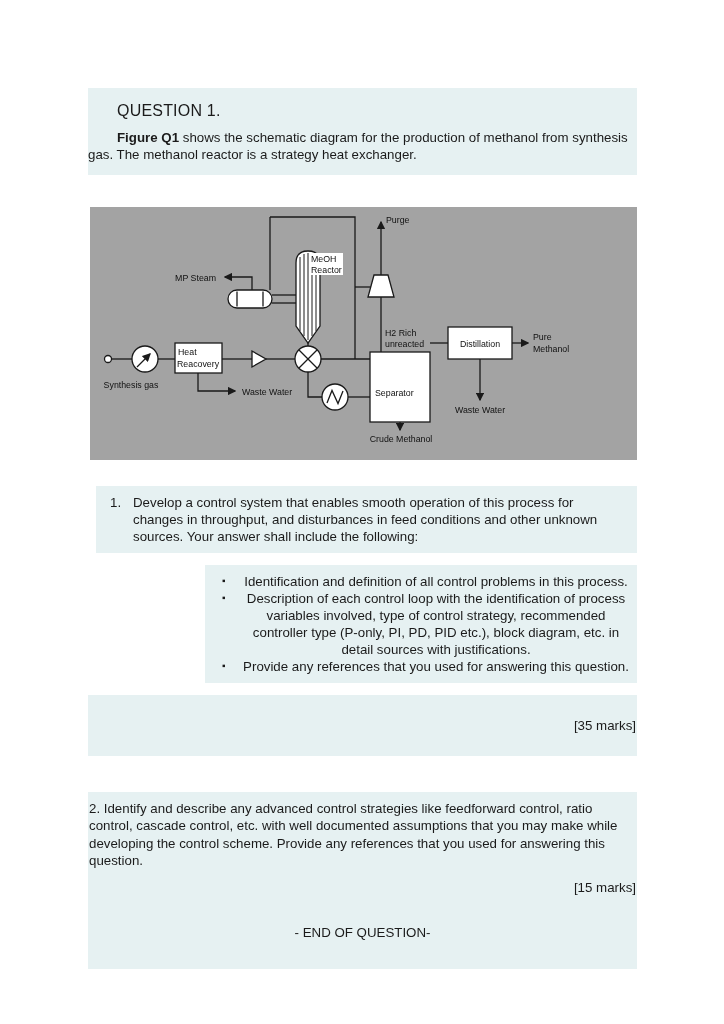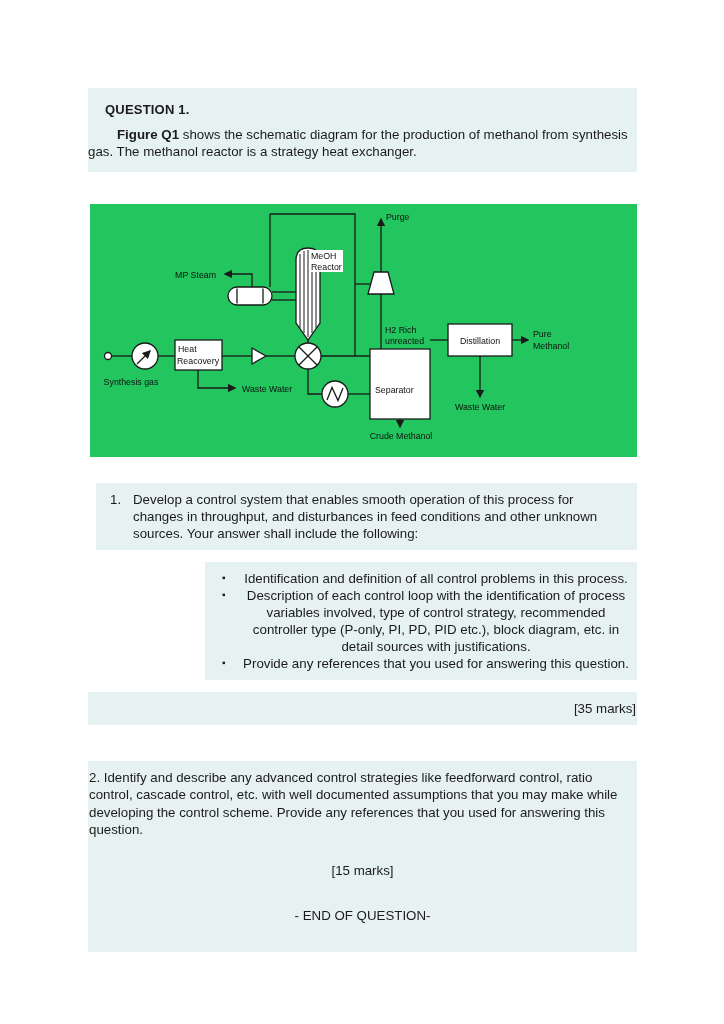--- a/index.html
+++ b/index.html
@@ -7,39 +7,39 @@
   body {
     width:724px; height:1024px; position:relative; overflow:hidden;
     font-family:"Liberation Sans", sans-serif;
     color:var(--ink, #1b1b1b);
     font-size:13.3px;
   }
   .content { position:absolute; left:88px; top:0; width:549px; }
   .hl { background:var(--hl, #e6f1f2); }
 
   .sec-header { margin-top:88px; padding:14px 4px 12px 0; }
-  .q-title { font-size:13px; font-weight:bold; padding-left:17px; letter-spacing:.2px; }
+  .q-title { font-size:16px; font-weight:normal; padding-left:29px; letter-spacing:.2px; }
   .intro { margin-top:9px; line-height:1.28; }
   .intro b { font-weight:bold;margin-left:29px; }
 
-  .diagram { margin:32px 0 0 2px; background:#22c55e; }
+  .diagram { margin:32px 0 0 2px; background:#a3a3a3; }
 
   .sec-item1 { margin-top:26px; margin-left:8px; padding:8px 12px 8px 14px; display:flex; line-height:1.28; }
   .sec-item1 .num { flex:none; width:23px; }
   .sec-item1 .itm-text { flex:1; }
 
   .sec-bullets { margin-top:12px; margin-left:117px; padding:8px 8px 8px 17px; line-height:1.28; }
   .bullet-item { display:flex; }
   .bullet-item .bl { flex:none; width:21px; font-size:10px; padding-top:2px; }
   .bullet-item .bt { flex:1;text-align:center; }
 
-  .sec-marks1 { margin-top:12px; padding:9px 1px; text-align:right; }
+  .sec-marks1 { margin-top:12px; padding:23px 1px; text-align:right; }
 
   .sec-q2 { margin-top:36px; padding:8px 1px 28px; line-height:1.3; }
-  .sec-q2 .marks { text-align:center; margin-top:24px; }
+  .sec-q2 .marks { text-align:right; margin-top:10px; }
   .end-line { text-align:center; margin-top:27px; }
 
   svg text { font-family:"Liberation Sans", sans-serif; }
 </style>
 </head>
 <body>
 
 <div class="page">
   <div class="content">
 

